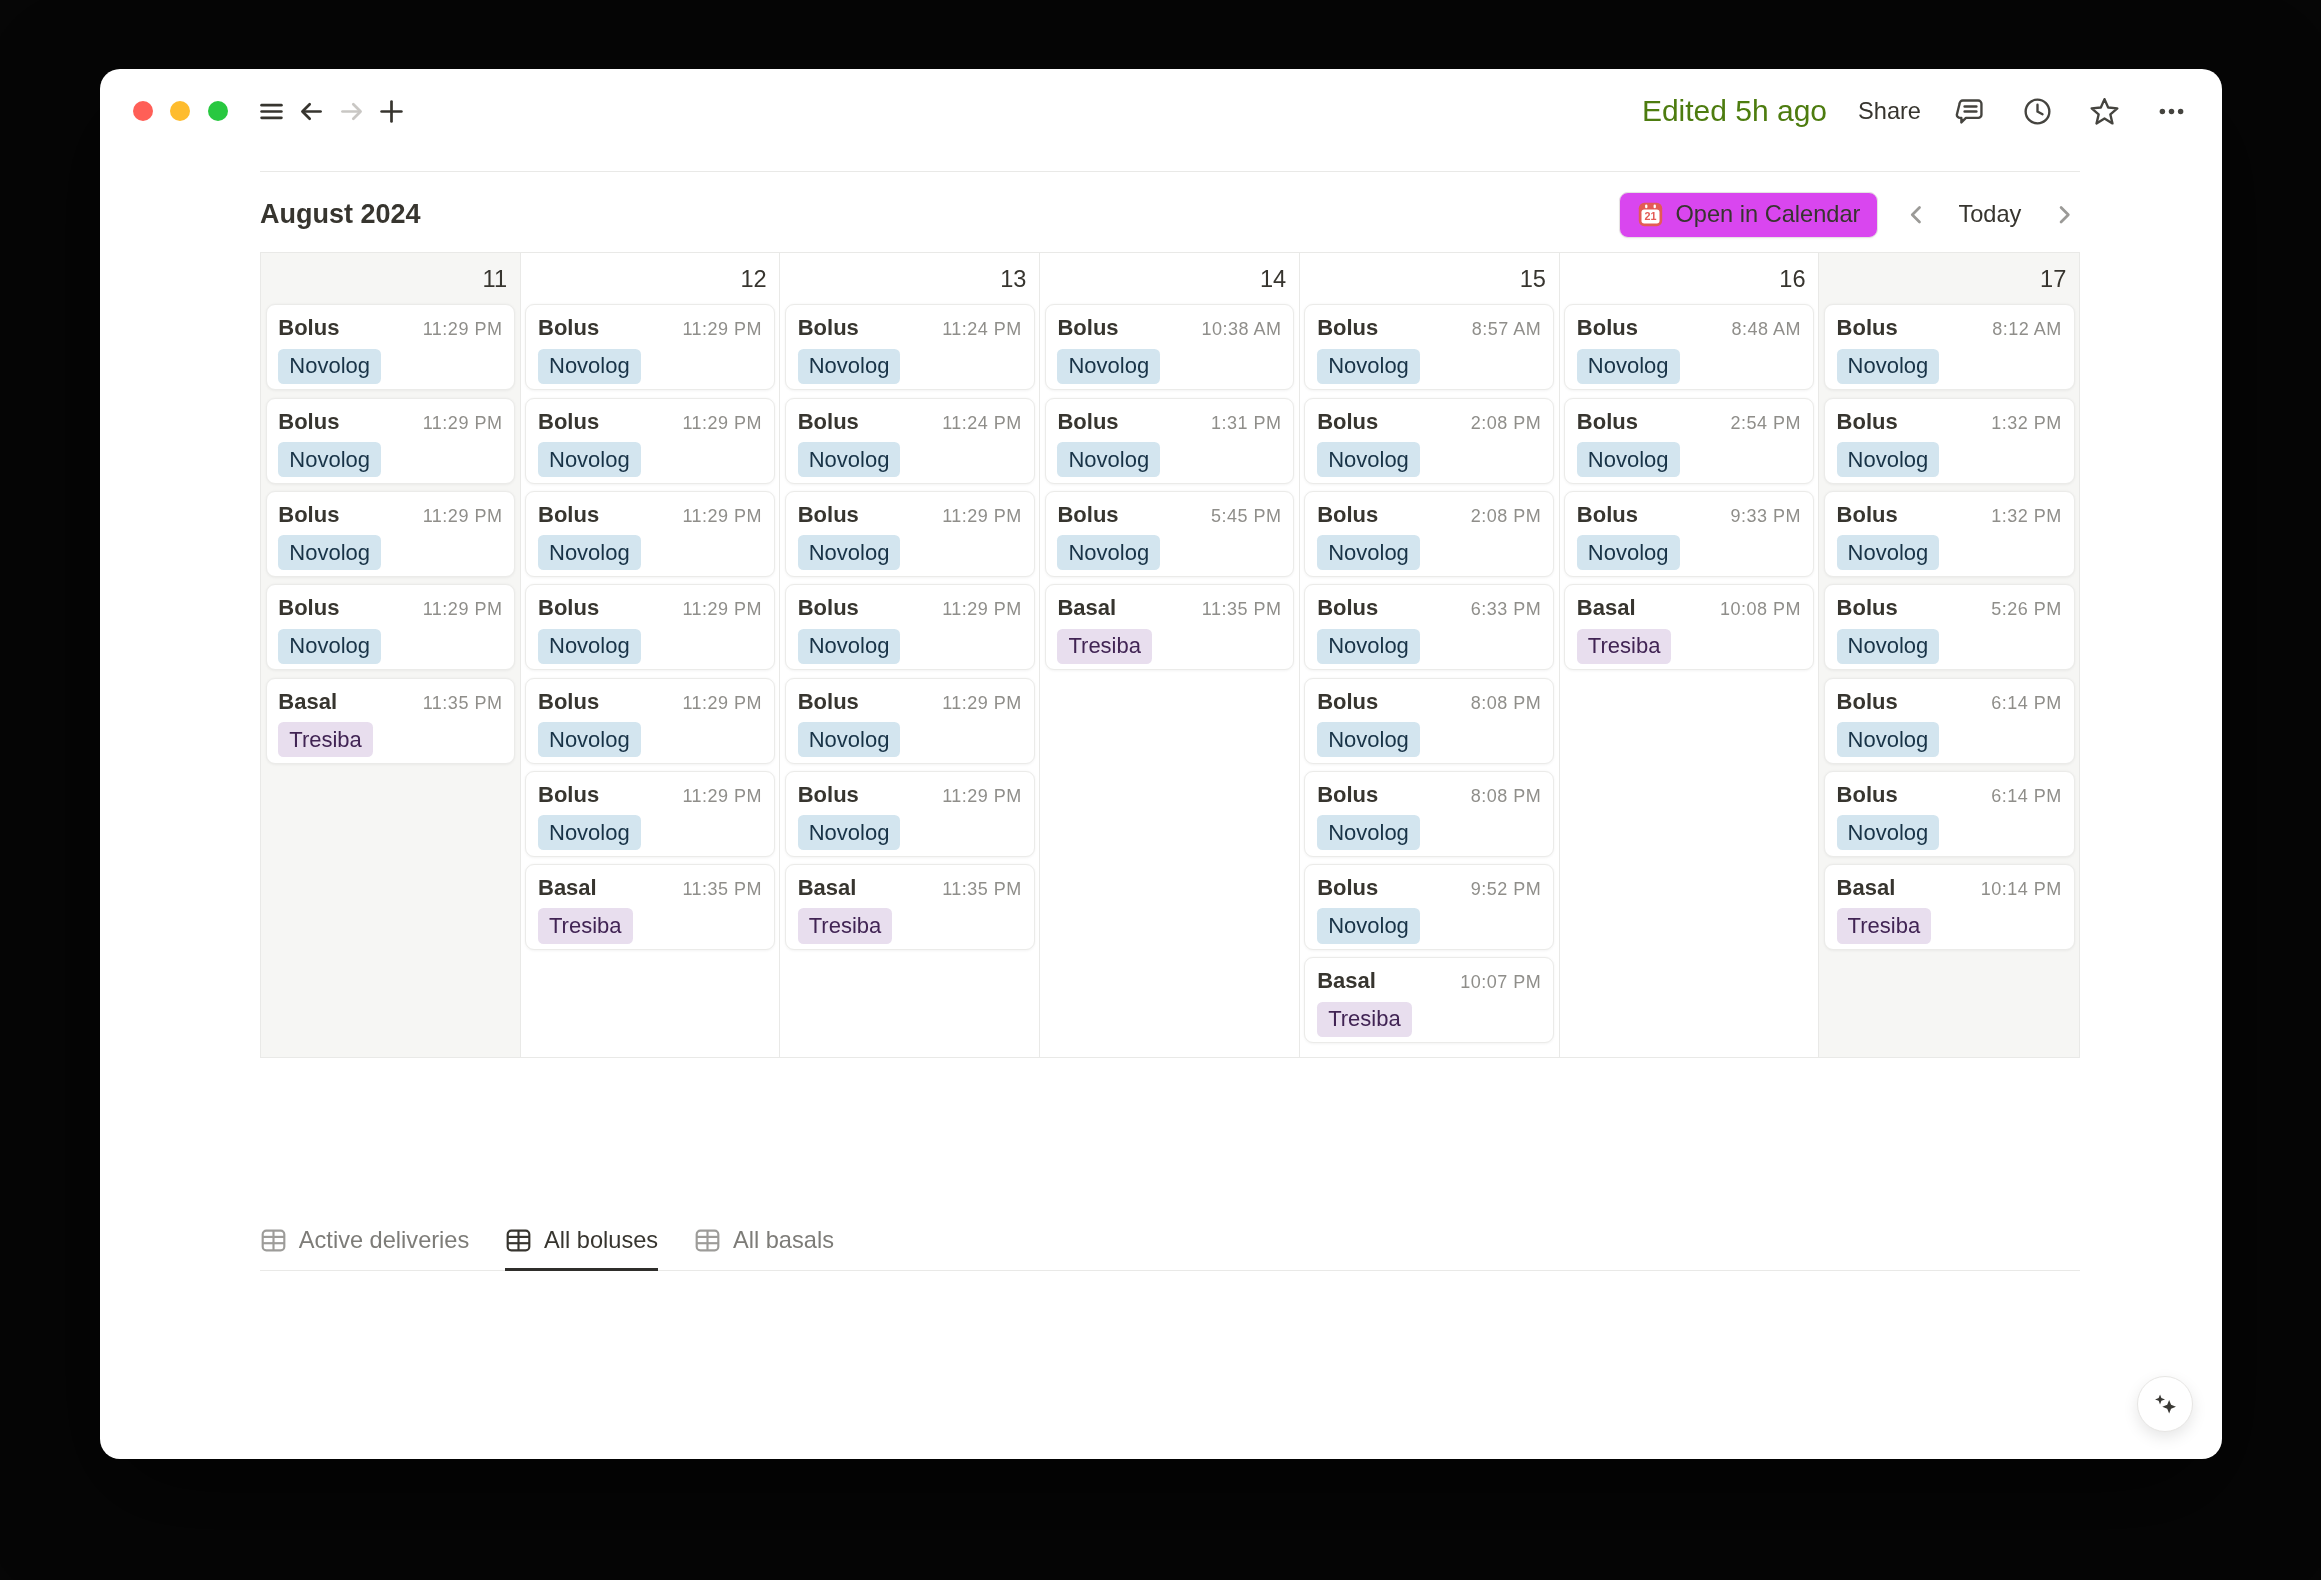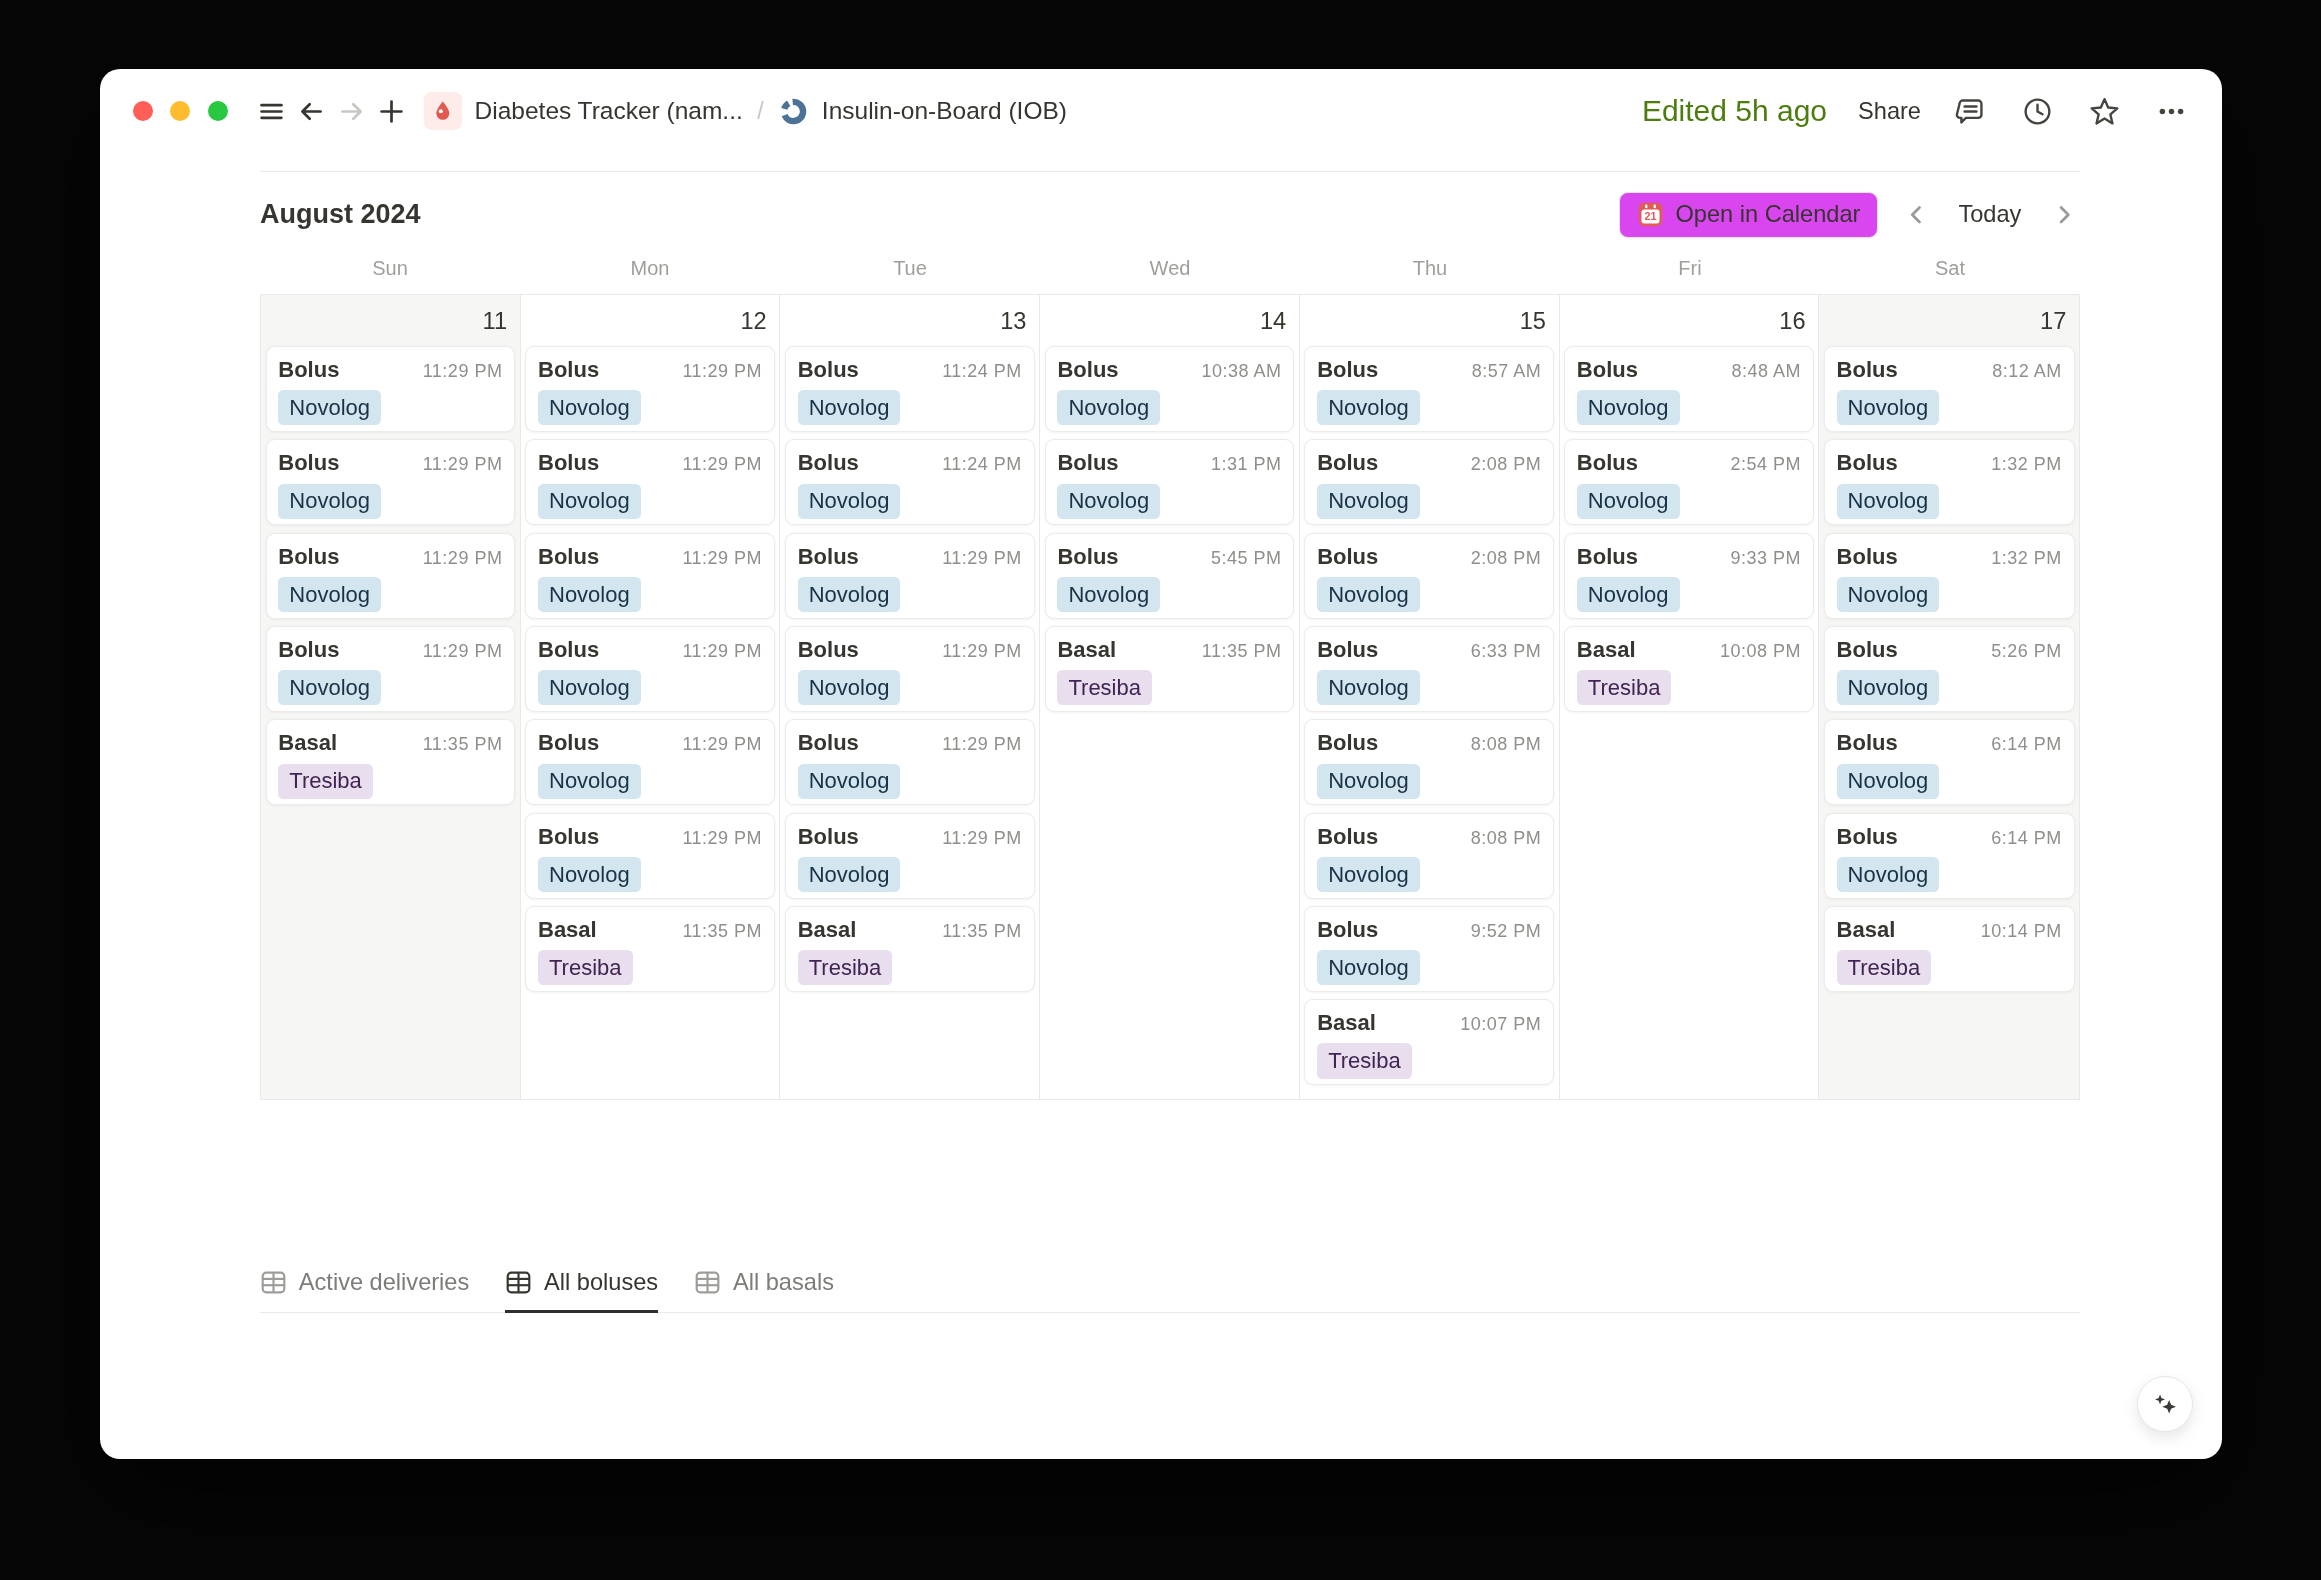--- a/index.html
+++ b/index.html
@@ -122,38 +122,20 @@
     </div>
     <div class="nav-icon">
       <svg width="27" height="27" viewBox="0 0 30 30">
           <g stroke="#37352f" stroke-width="3" stroke-linecap="round">
             <line x1="15" y1="4" x2="15" y2="26"></line>
             <line x1="4" y1="15" x2="26" y2="15"></line>
           </g>
         </svg>
     </div>
 
-    <div class="crumbs">
-      <div class="page-emoji">
-        <svg width="23.6" height="23.6" viewBox="0 0 24 24">
-            <path fill="#e25a4f" d="M12 2.5 C12 2.5 5.4 10 5.4 14.6 a6.6 6.6 0 0 0 13.2 0 C18.6 10 12 2.5 12 2.5 Z"></path>
-            <circle cx="10" cy="12.4" r="2.1" fill="#ffffff"></circle>
-          </svg>
-      </div>
-      <span class="crumb-label">Diabetes Tracker (nam...</span>
-      <span class="crumb-sep">/</span>
-      <span style="display:flex;">
-        <svg width="31" height="31" viewBox="0 0 34 34">
-            <g transform="rotate(-95 17 17)">
-              <circle cx="17" cy="17" r="10.5" fill="none" stroke="#4c7396" stroke-width="7" stroke-dasharray="46 7 8 5"></circle>
-            </g>
-          </svg>
-      </span>
-      <span class="crumb-label">Insulin-on-Board (IOB)</span>
-    </div>
 
     <div class="tb-right">
       <span class="edited">Edited 5h ago</span>
       <span class="share">Share</span>
       <span class="tb-ic">
         <svg width="31" height="31" viewBox="0 0 34 34" fill="none" stroke="#45443f" stroke-width="2.6" stroke-linecap="round" stroke-linejoin="round">
             <path d="M5 8.5 a3.5 3.5 0 0 1 3.5 -3.5 h17 a3.5 3.5 0 0 1 3.5 3.5 v12 a3.5 3.5 0 0 1 -3.5 3.5 h-13.5 l-5 5 v-5 h-1.5 a3.5 3.5 0 0 1 -3.5 -3.5 Z"></path>
             <line x1="10.5" y1="11.5" x2="23.5" y2="11.5"></line>
             <line x1="10.5" y1="17" x2="23.5" y2="17"></line>
           </svg>
@@ -206,29 +188,20 @@
         </span>
         <span class="today-btn">Today</span>
         <span class="chev">
           <svg width="23.6" height="23.6" viewBox="0 0 26 26" fill="none" stroke="#9b9a97" stroke-width="3" stroke-linecap="round" stroke-linejoin="round">
               <path d="M10 5 l8 8 -8 8"></path>
             </svg>
         </span>
       </div>
     </div>
 
-    <div class="day-names">
-        <div class="day-name">Sun</div>
-        <div class="day-name">Mon</div>
-        <div class="day-name">Tue</div>
-        <div class="day-name">Wed</div>
-        <div class="day-name">Thu</div>
-        <div class="day-name">Fri</div>
-        <div class="day-name">Sat</div>
-      </div>
     <div class="cal-grid">
         <div class="day-col weekend">
           <div class="day-date">11</div>
           <div class="events">
             <div class="event-card">
               <div class="event-row">
                 <span class="event-title">Bolus</span>
                 <span class="event-time">11:29 PM</span>
               </div>
               <div class="event-tags"><span class="event-tag" style="background: rgb(211, 229, 239); color: rgb(24, 51, 71);">Novolog</span></div>

